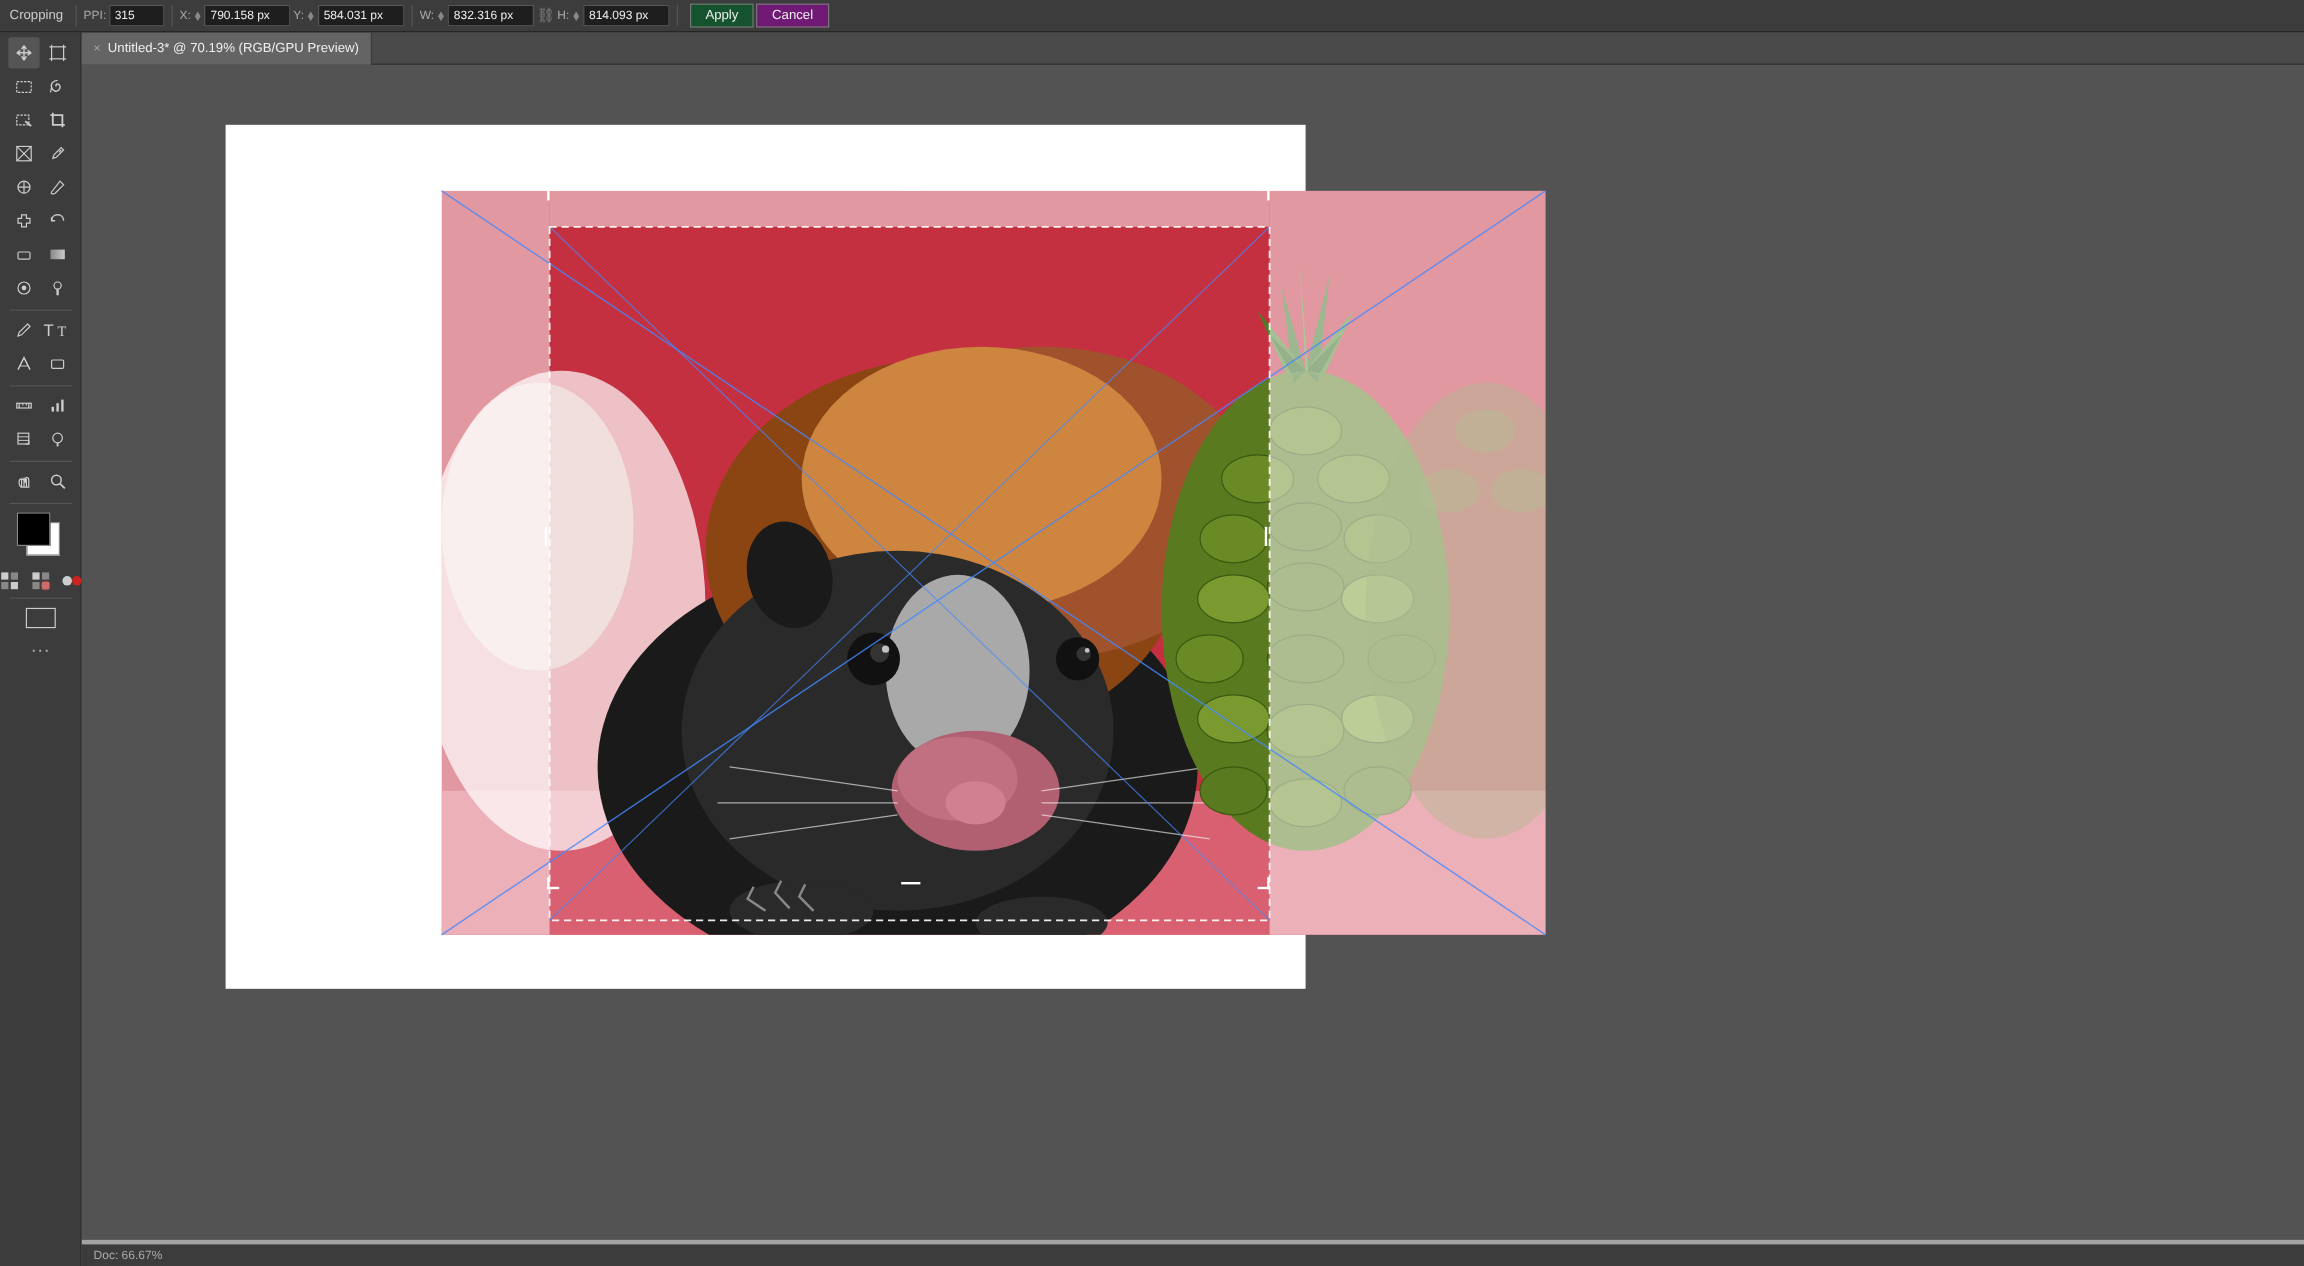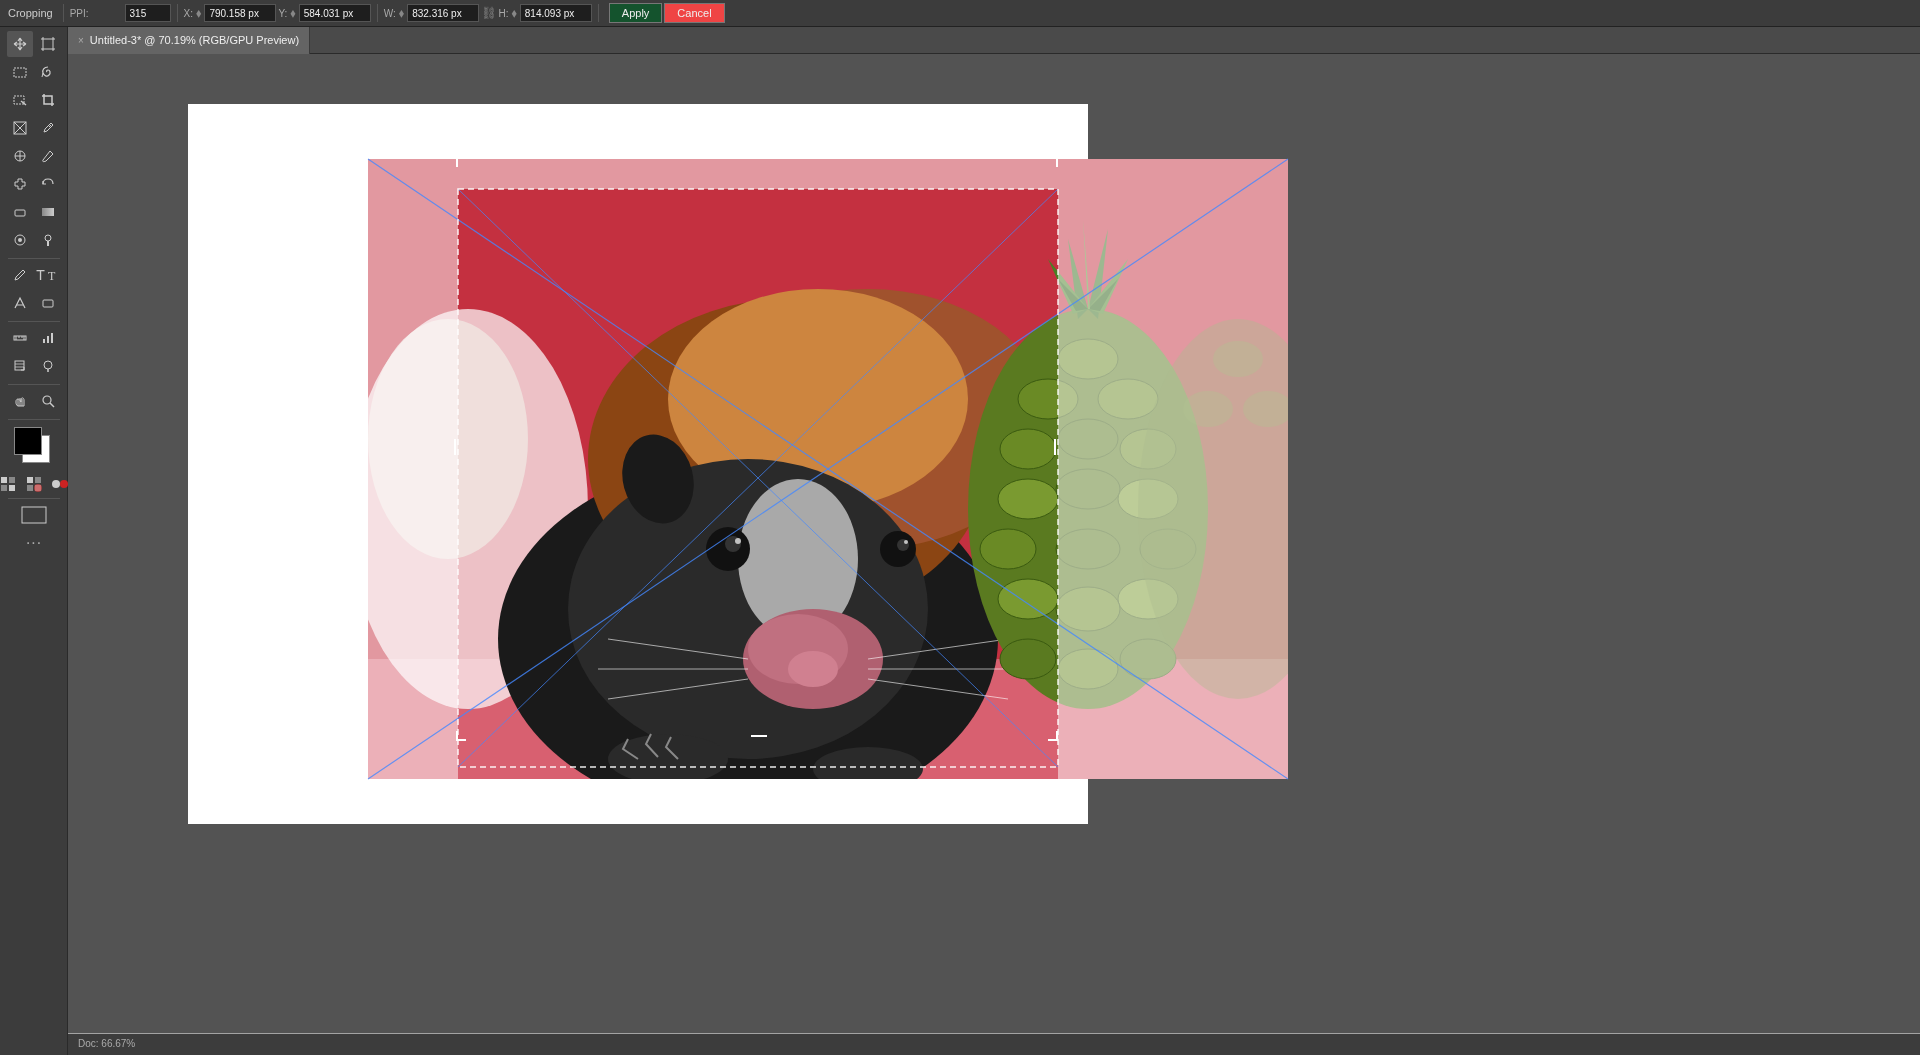--- a/index.html
+++ b/index.html
@@ -59,21 +59,21 @@
       background: #14532d;
       border: 1px solid #777;
       color: #eee;
       font-size: 11px;
       padding: 2px 12px;
       height: 20px;
       cursor: pointer;
       margin-left: 4px;
     }
     .cancel-btn {
-      background: #ef4444;
+      background: #701a75;
       border: 1px solid #777;
       color: #eee;
       font-size: 11px;
       padding: 2px 12px;
       height: 20px;
       cursor: pointer;
     }
 
     
     #main {
@@ -239,21 +239,21 @@
     .handle-br { top: 677px; left: 980px; border-left: none; border-top: none; }
     .handle-tm { top: 103px; left: 683px; border-left: none; border-right: none; border-bottom: none; width: 16px; height: 6px; }
     .handle-bm { top: 677px; left: 683px; border-left: none; border-right: none; border-top: none; width: 16px; height: 6px; }
     .handle-ml { top: 385px; left: 386px; border-top: none; border-bottom: none; border-right: none; width: 6px; height: 16px; }
     .handle-mr { top: 385px; left: 982px; border-top: none; border-bottom: none; border-left: none; width: 6px; height: 16px; }
 
     
     #status-bar {
       height: 22px;
       background: #3c3c3c;
-      border-top: 1px solid #a3a3a3;
+      border-top: 4px solid #a3a3a3;
       display: flex;
       padding: 4px 10px;
       font-size: 10px;
       color: #aaa;
       flex-shrink: 0;
     }
 
     
     #outside-left {
       position: absolute;
@@ -316,21 +316,21 @@
     }
 
   </style>
 </head>
 <body>
 
 <div id="top-bar">
   <span class="tool-label">Cropping</span>
   <div class="separator"></div>
   <span class="coord-label">PPI:</span>
-  <input class="coord-input" value="315" style="width: 46px; margin-left: 34px;">
+  <input class="coord-input" value="315" style="width: 46px;">
   <div class="separator"></div>
   <span class="coord-label">X:</span>
   <span style="font-size:12px;color:#888;margin:0 1px;">⬧</span>
   <input class="coord-input" value="790.158 px" style="">
   <span class="coord-label">Y:</span>
   <span style="font-size:12px;color:#888;margin:0 1px;">⬧</span>
   <input class="coord-input" value="584.031 px" style="">
   <div class="separator"></div>
   <span class="coord-label">W:</span>
   <span style="font-size:12px;color:#888;margin:0 1px;">⬧</span>

